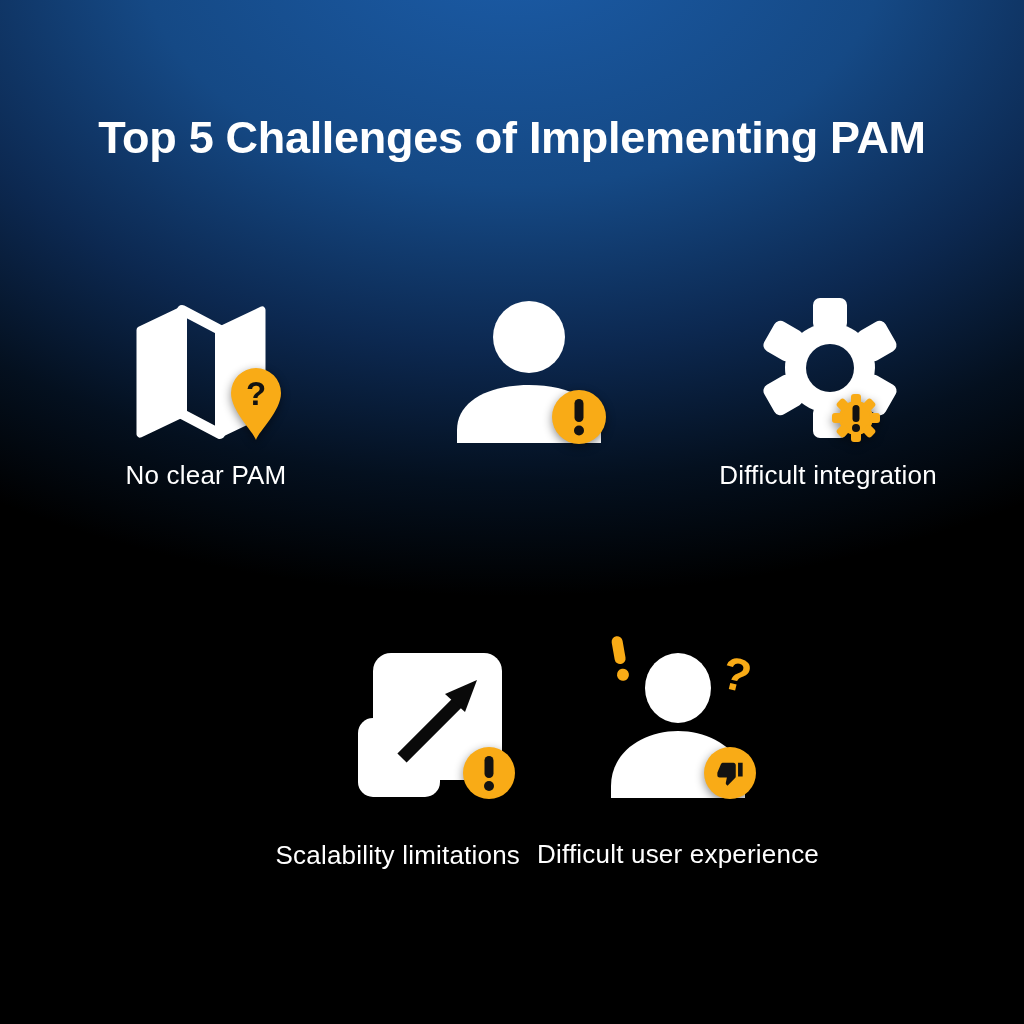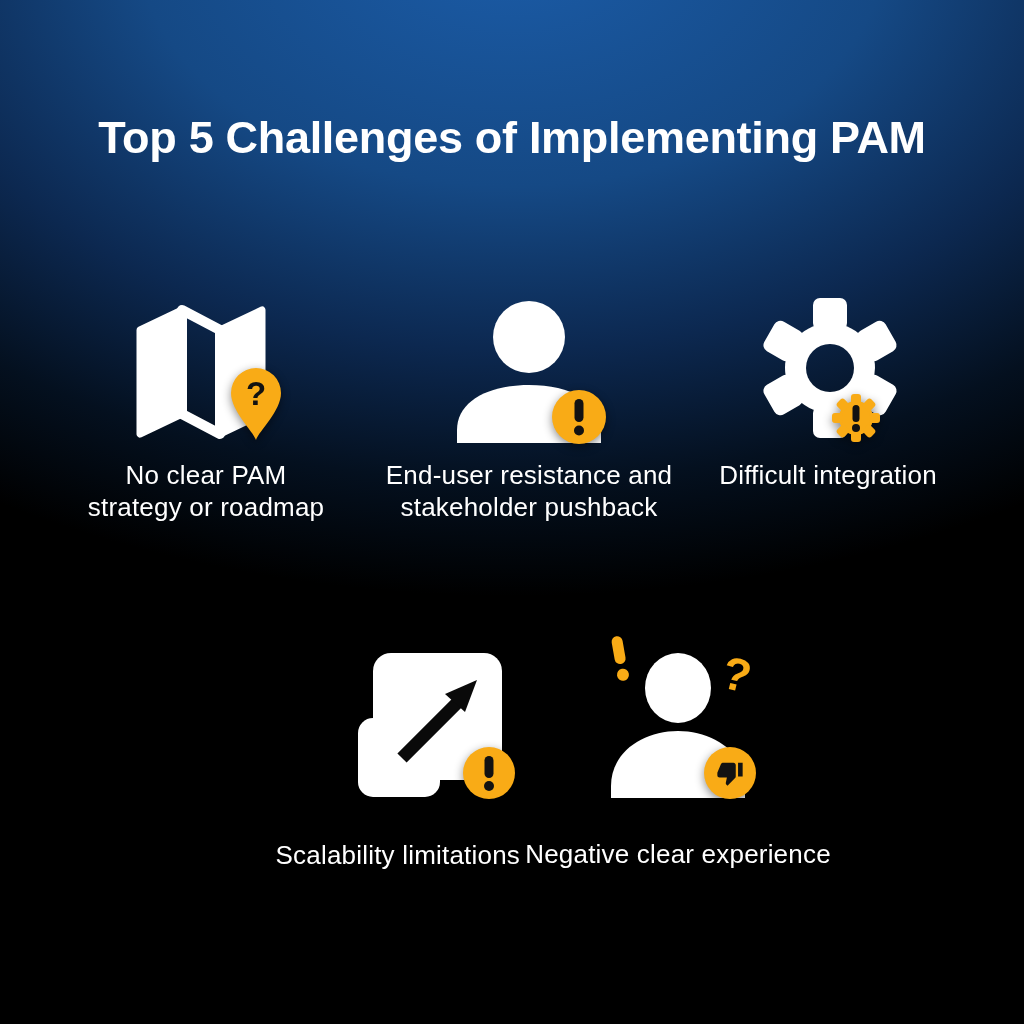--- a/index.html
+++ b/index.html
@@ -63,42 +63,37 @@
         <path d="M56,14 L94,34 L94,138 L56,118 Z" fill="none" stroke-width="10"></path>
         <path d="M94,34 L136,14 L136,118 L94,138 Z"></path>
       </g>
       <g transform="translate(130,102)" class="badge-shadow">
         <path d="M0,42 C-3,33 -25,13 -25,-5 A25,25 0 1 1 25,-5 C25,13 3,33 0,42 Z" fill="#F9AB16"></path>
         <text x="0" y="7" text-anchor="middle" font-size="33" fill="#121212">?</text>
       </g>
     </svg>
     <div class="label">
       <div>No clear PAM</div>
-      <div>strategy or roadmap</div>
     </div>
   </div>
 
   <div class="ch" id="ch2">
     <svg width="160" height="148" viewBox="0 0 160 148">
       <g fill="#FFFFFF">
         <circle cx="80" cy="39" r="36"></circle>
         <path d="M8,145 L8,132 C8,104 38,87 80,87 C122,87 152,104 152,132 L152,145 Z"></path>
       </g>
       <g transform="translate(130,119)" class="badge-shadow">
         <circle r="27" fill="#F9AB16"></circle>
         <g fill="#121212">
           <rect x="-4.5" y="-18" width="9" height="23" rx="4.5"></rect>
           <circle cy="13.5" r="5"></circle>
         </g>
       </g>
     </svg>
-    <div class="label">
-      <div>End-user resistance and</div>
-      <div>stakeholder pushback</div>
-    </div>
   </div>
 
   <div class="ch" id="ch3">
     <svg width="160" height="152" viewBox="0 0 160 152">
       <defs>
         <mask id="gearHole">
           <rect x="-10" y="-10" width="180" height="180" fill="#fff"></rect>
           <circle cx="82" cy="70" r="24" fill="#000"></circle>
         </mask>
       </defs>
@@ -167,17 +162,17 @@
         <rect x="-5.5" y="-22" width="11" height="28" rx="5.5"></rect>
         <circle cy="17" r="6"></circle>
       </g>
       <text x="140" y="62" transform="rotate(14 140 62)" text-anchor="middle" font-size="46" fill="#F9AB16">?</text>
       <g class="badge-shadow">
         <circle cx="137" cy="145" r="26" fill="#F9AB16"></circle>
         <path transform="translate(123.2,131.2) scale(1.15)" fill="#121212" d="M15 3H6c-.83 0-1.54.5-1.84 1.22l-3.02 7.05c-.09.23-.14.47-.14.73v2c0 1.1.9 2 2 2h6.31l-.95 4.57-.03.32c0 .41.17.79.44 1.06L9.83 23l6.59-6.59c.36-.36.58-.86.58-1.41V5c0-1.1-.9-2-2-2zm4 0v12h4V3h-4z"></path>
       </g>
     </svg>
     <div class="label">
-      <div>Negative clear experience</div>
+      <div>Difficult user experience</div>
     </div>
   </div>
 
 </div>
 
 </body></html>

